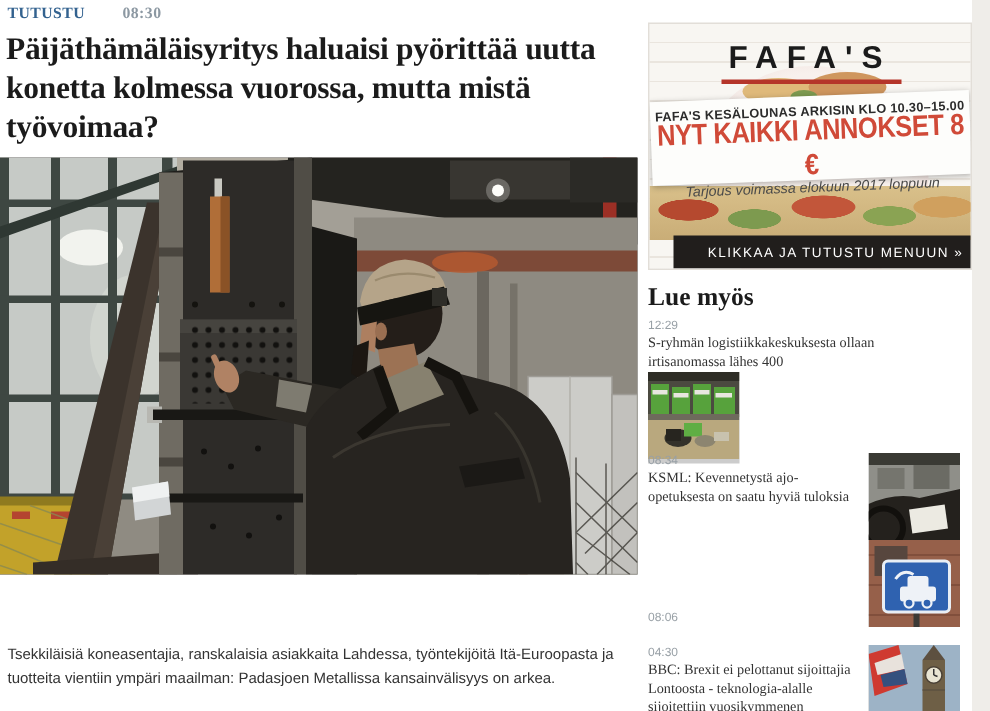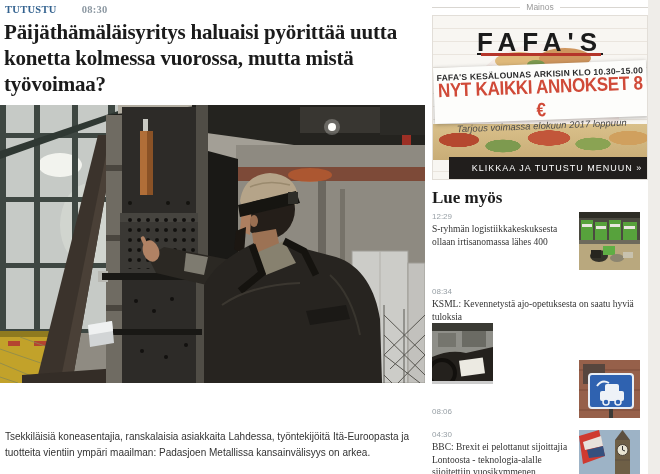--- a/index.html
+++ b/index.html
@@ -33,21 +33,21 @@
 
   .ad { position:absolute; left:0; top:15px; width:216px; height:165px; overflow:hidden;
         cursor:pointer; border:1px solid #e2ded8;
         background:repeating-linear-gradient(180deg,#f8f6f2 0 12px,#eae5de 12px 13px); }
   .ad-plate { position:absolute; left:30px; top:28px; width:156px; height:150px; border-radius:50%;
               background:radial-gradient(circle at 50% 45%, #f8f1ed 55%, #ecdbd7 78%, #e2cfcb 100%); }
   .ad-food-a { position:absolute; left:62px; top:36px; width:48px; height:18px; border-radius:50%; background:#dfb97a; }
   .ad-food-b { position:absolute; left:106px; top:32px; width:52px; height:20px; border-radius:50%; background:#cf965e; }
   .ad-food-c { position:absolute; left:94px; top:44px; width:18px; height:9px;  border-radius:50%; background:#7d9a4f; }
   .ad-brand { position:absolute; left:0; top:11px; width:100%; text-align:center;
-              font-size:26px; font-weight:bold; letter-spacing:6px; color:#1b1b1b;text-decoration:underline; }
+              font-size:21px; font-weight:bold; letter-spacing:6px; color:#1b1b1b; }
   .ad-brand-rule { position:absolute; left:48px; top:37px; width:120px; height:3px; background:#b5352a; }
   .ad-foodstrip { position:absolute; left:0; top:108px; width:216px; height:36px;
       background:
         radial-gradient(ellipse 34px 12px at 26px 16px,  #b5492f 58%, transparent 60%),
         radial-gradient(ellipse 30px 11px at 70px 22px,  #7d9a4f 58%, transparent 60%),
         radial-gradient(ellipse 36px 13px at 116px 14px, #c2563a 58%, transparent 60%),
         radial-gradient(ellipse 30px 11px at 160px 20px, #8aa353 58%, transparent 60%),
         radial-gradient(ellipse 34px 12px at 196px 14px, #d0a05e 58%, transparent 60%),
         linear-gradient(#d9c08a,#c9ad77); }
   .ad-banner { position:absolute; left:1px; top:48px; width:213px; height:56px; background:#fdfdfb;
@@ -57,21 +57,21 @@
   .ad-l2 { font-size:17px; font-weight:bold; color:var(--ad-red,#d04a38); letter-spacing:-.3px;
            transform:scaleY(1.15); }
   .ad-l3 { font-size:9.5px; font-style:italic; color:#4a4a4a; margin-top:1px; }
   .ad-cta { position:absolute; left:16px; bottom:0; width:216px; height:22px; background:#211e1c;
             color:#fff; font-size:9px; font-weight:normal; letter-spacing:1px;
             text-align:center; line-height:22px; cursor:pointer; }
 
   .related-heading { position:absolute; left:0; top:188px; font-family:"Liberation Serif", serif;
                      font-weight:bold; font-size:17px; color:#1b1b1b; }
   .related-item { position:absolute; left:0; width:208px; display:flex; cursor:pointer; }
-  .ri-1 { top:212px; } .ri-2 { top:287px;flex-direction:column; } .ri-3 { top:360px;align-items:flex-end; } .ri-4 { top:430px; }
+  .ri-1 { top:212px;flex-direction:column; } .ri-2 { top:302px; } .ri-3 { top:360px;align-items:flex-end; } .ri-4 { top:430px; }
   .ri-text { flex:1; padding-right:4px; }
   .ri-time { font-size:8px; color:#98a0a6; margin-bottom:2px; }
   .ri-title { font-family:"Liberation Serif", serif; font-size:9.5px; line-height:12.5px; color:#333; }
   .ri-thumb { width:61px; height:58px; flex:0 0 61px; overflow:hidden; background:#ccc; }
   .ri-thumb svg { display:block; }
 </style>
 </head>
 <body>
 
 <div class="page">
@@ -201,25 +201,20 @@
           <path d="M330,170 Q352,190 360,230" stroke="#4a453c" stroke-width="2" fill="none" opacity="0.5"></path>
           <polygon points="306,206 346,200 350,214 310,220" fill="#1b1916"></polygon>
         </g>
       </svg>
     </div>
 
     <p class="body-text">Tsekkiläisiä koneasentajia, ranskalaisia asiakkaita Lahdessa, työntekijöitä Itä-Euroopasta ja tuotteita vientiin ympäri maailman: Padasjoen Metallissa kansainvälisyys on arkea.</p>
   </div>
 
   <div class="rail">
-    <div class="mainos-row">
-      <span class="rule"></span>
-      <span class="mainos-label">Mainos</span>
-      <span class="rule"></span>
-    </div>
 
     <div class="ad">
       <div class="ad-plate"></div>
       <div class="ad-food-a"></div>
       <div class="ad-food-b"></div>
       <div class="ad-food-c"></div>
       <div class="ad-foodstrip"></div>
       <div class="ad-brand">FAFA'S</div>
       <div class="ad-brand-rule"></div>
       <div class="ad-banner">

